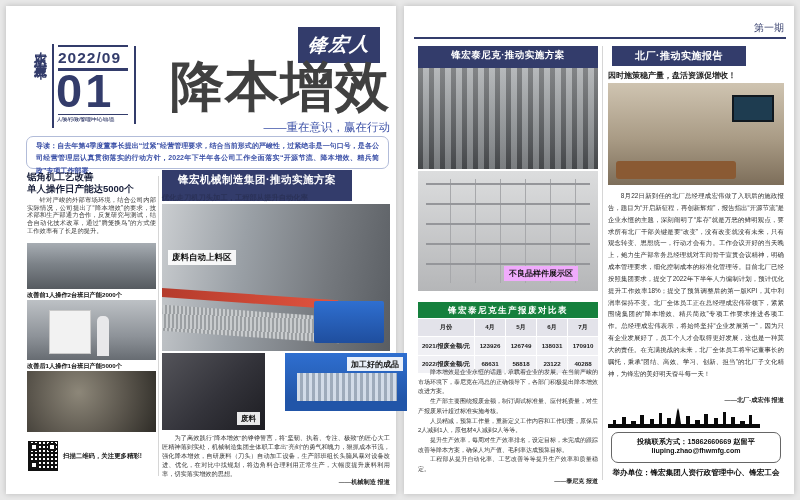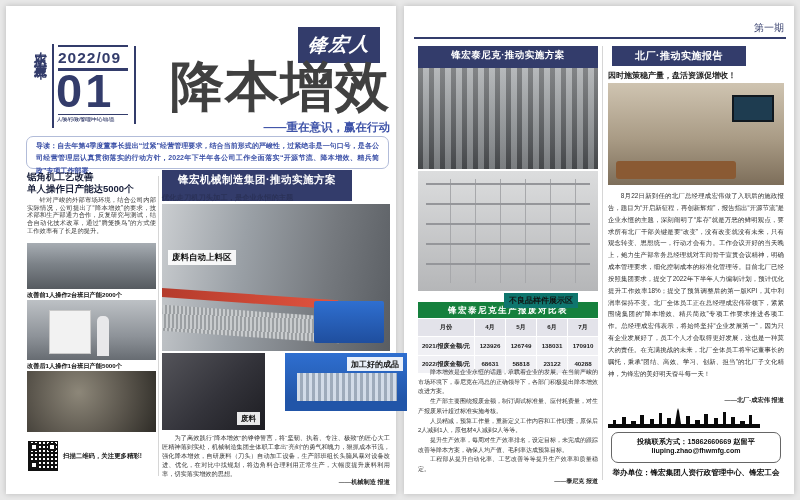--- a/index.html
+++ b/index.html
@@ -24,21 +24,21 @@
   .mh-micro { left:57px; top:117px; width:74px; font-size:4.6px; font-weight:bold; color:#333c6b; }
   .mh-vline2 { left:134px; top:46px; width:1.5px; height:78px; background:#333c6b; }
   .brandbox { left:298px; top:27px; width:82px; height:36px; background:#333c6b;
               display:flex; align-items:center; justify-content:center; }
   .brandbox span { color:#fff; font-size:19px; font-weight:bold; font-style:italic;
                    font-family:"Liberation Serif","DejaVu Serif",serif;
                    transform:skewX(-8deg) rotate(-2deg); letter-spacing:2px; }
   .main-title { left:150px; top:57px; width:240px; text-align:right; font-size:54px; font-weight:900;
                 color:#404040; letter-spacing:1px; line-height:1.08; }
   .subtitle { left:150px; top:120px; width:240px; text-align:right; font-size:11.5px;
-              font-weight:700; color:#3d52a8; }
+              font-weight:400; color:#3d52a8; }
   .leadbox { left:26px; top:136px; width:363px; height:33px; border:1.5px solid #b2bcd9;
              border-radius:7px; padding:3px 9px; background:#fff; }
   .leadbox p { font-size:7px; font-weight:bold; color:#3d52a8; line-height:1.75; text-align:justify; }
 
   
   .vdiv { width:1px; background:#d6d6d6; }
   .headbox { background:#333c6b; color:#fff; font-weight:800; text-align:center; letter-spacing:.5px; }
   .photo { overflow:hidden; position:absolute; z-index:2; }
   .photo-label { position:absolute; background:rgba(255,255,255,.9); padding:1.5px 4px;
                  font-weight:800; color:#111; white-space:nowrap; }
@@ -100,21 +100,21 @@
   .head-tainike { left:418px; top:46px; width:180px; height:34px; font-size:9.5px; line-height:18px; }
   .p-coils { left:418px; top:68px; width:180px; height:101px;
              background:repeating-linear-gradient(90deg,rgba(40,40,42,.35) 0 5px,rgba(190,192,194,.35) 5px 11px),
                         linear-gradient(180deg,#b3b6b8,#6e7275 75%,#54585b); }
   .p-display { left:418px; top:171px; width:180px; height:120px;
                background:linear-gradient(180deg,#dcddde,#b5b6b8); }
   .shelf { position:absolute; left:8px; top:8px; right:8px; bottom:8px;
            background:repeating-linear-gradient(0deg,transparent 0 18px,#95969a 18px 20px),
                       repeating-linear-gradient(90deg,transparent 0 24px,#a7a8ab 24px 25px); }
   .label-defect { left:504px; top:266px; font-size:8px; z-index:3; position:absolute;
-                  background:#0f766e; padding:2px 5px; font-weight:800; color:#111;margin-top:27px; }
+                  background:#f0abfc; padding:2px 5px; font-weight:800; color:#111; }
   .tnk-table { left:418px; top:302px; width:180px; }
   .tnk-title { background:#15803d; color:#fff; font-size:8.5px; font-weight:800; text-align:center;
                height:16px; line-height:16px; letter-spacing:1.5px; }
   .tnk-grid { display:grid; grid-template-columns:56px 1fr 1fr 1fr 1fr; gap:1px; background:#fff;
               margin-top:1px; }
   .tc { background:#f0f0f4; font-size:6.2px; font-weight:bold; color:#222; text-align:center;
         padding:4.2px 0; }
   .tc.th { background:#e3e3ea; }
   .tnk-text { left:418px; top:368px; width:180px; }
   .tnk-text p { font-size:6px; line-height:1.62; color:#333; text-align:justify; text-indent:2em; }
@@ -180,21 +180,21 @@
   <div class="photo p-parts"></div>
   <div class="abs qr">
     <i class="tl"></i>
     <i class="tr"></i>
     <i class="bl"></i>
   </div>
   <div class="abs qr-caption">扫描二维码，关注更多精彩!</div>
 
   <div class="abs vdiv" style="left:158px; top:176px; height:300px;"></div>
   <div class="abs headbox head-machinery">锋宏机械制造集团·推动实施方案</div>
-  <div class="abs mach-subhead">优化走刀机刀头加工，是企业永恒的主题</div>
+  <div class="abs mach-subhead">优化走刀机刀头加工，工程部从提升自动化率</div>
   <div class="photo p-feeder">
     <i class="feeder-rail"></i>
     <i class="feeder-bed"></i>
     <i class="feeder-basket"></i>
     <span class="photo-label label-feed">废料自动上料区</span>
   </div>
   <div class="photo p-waste">
     <span class="photo-label label-waste">废料</span>
   </div>
   <div class="photo p-finished">

